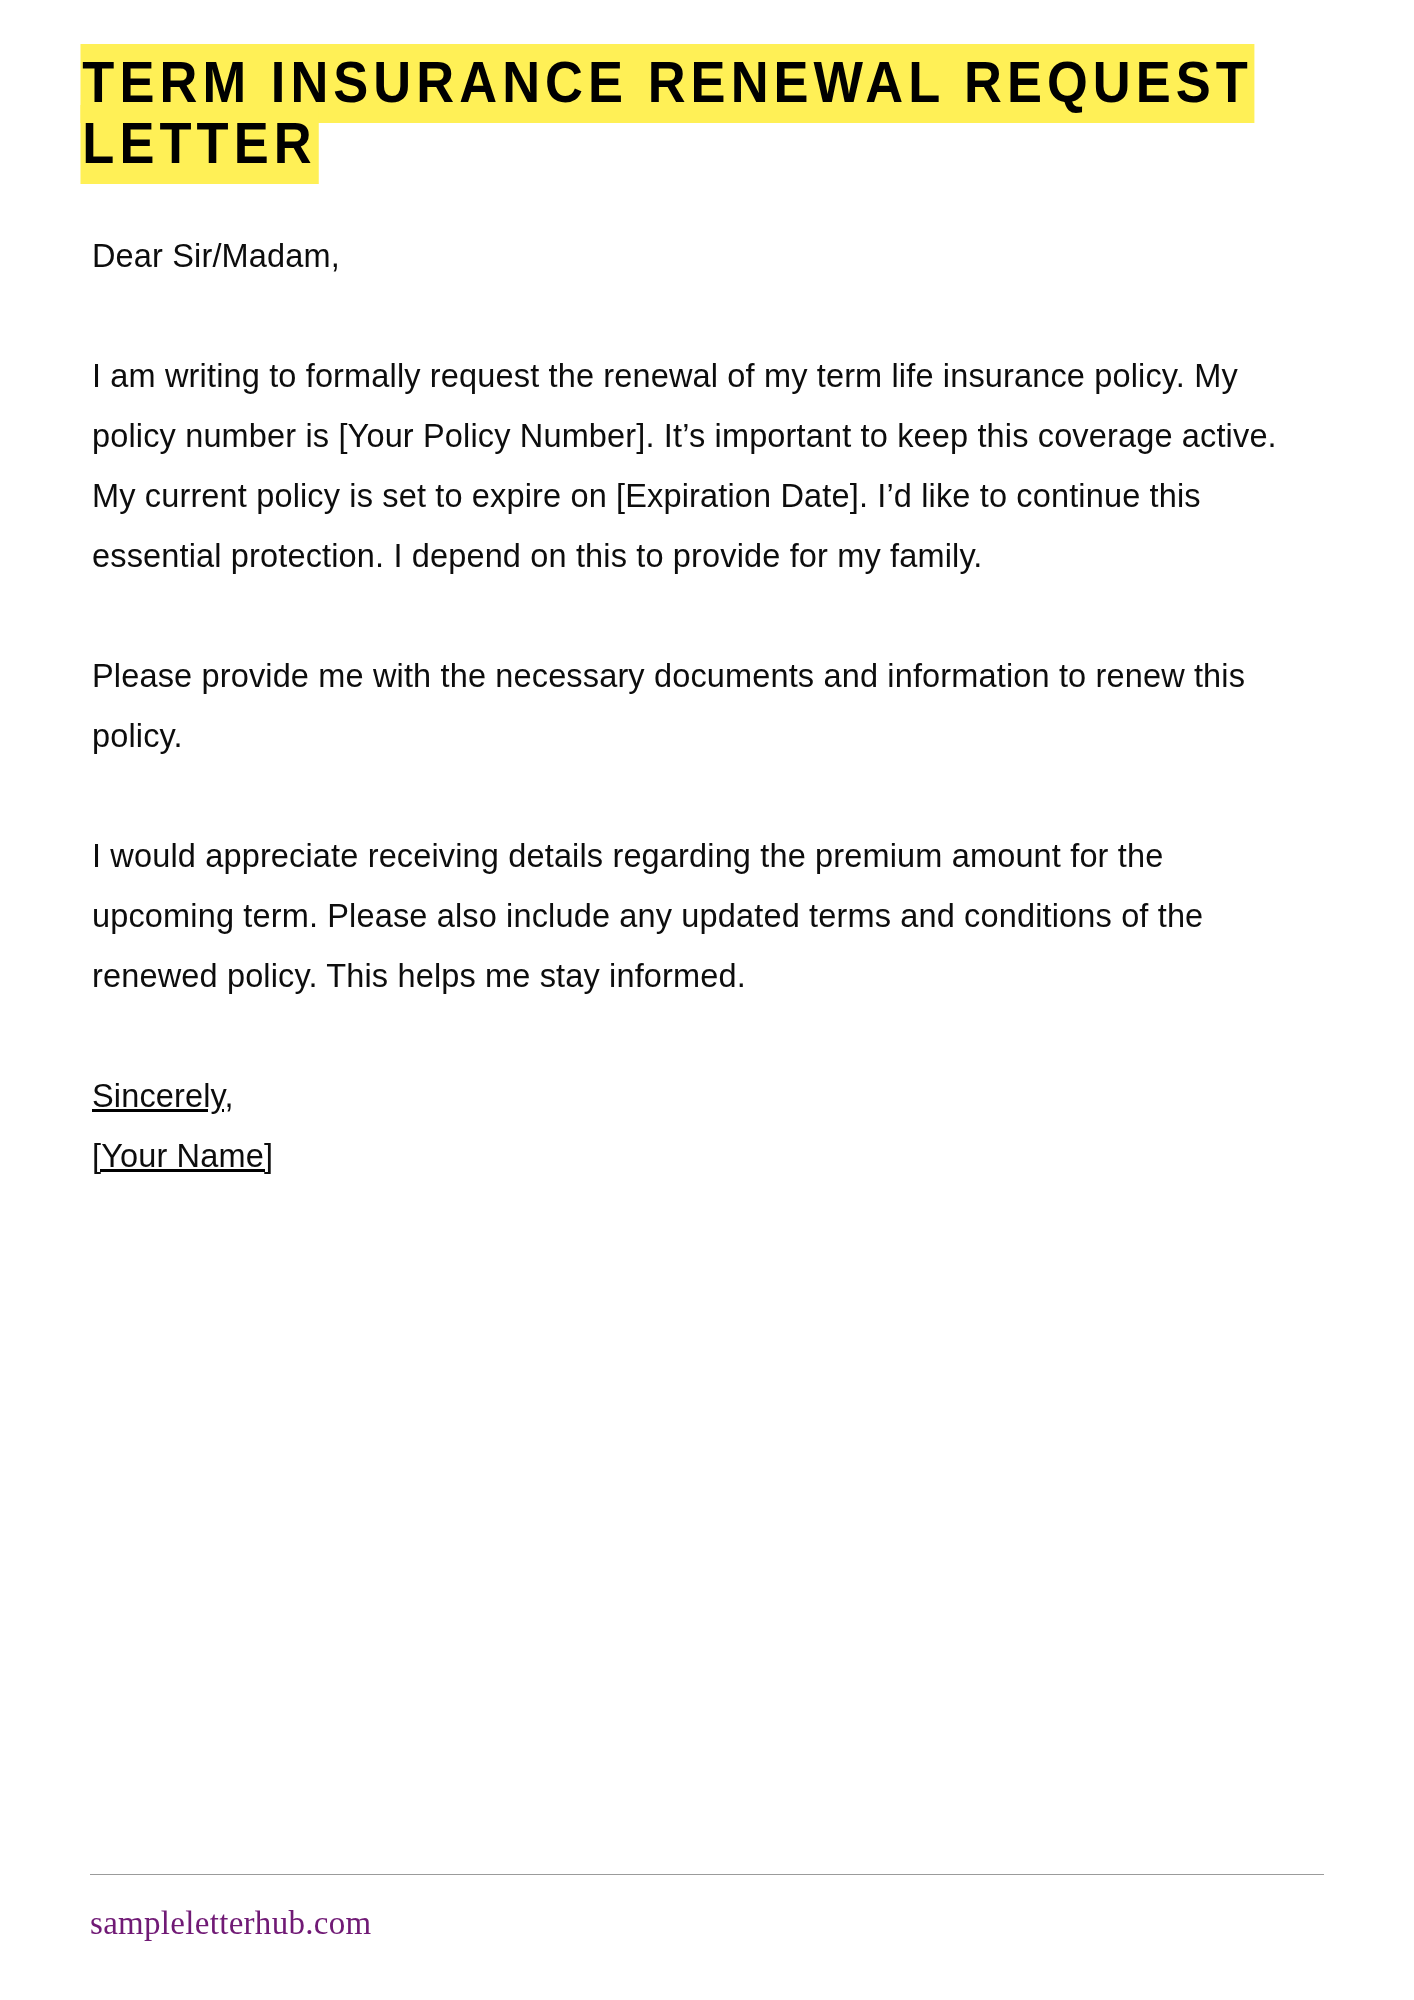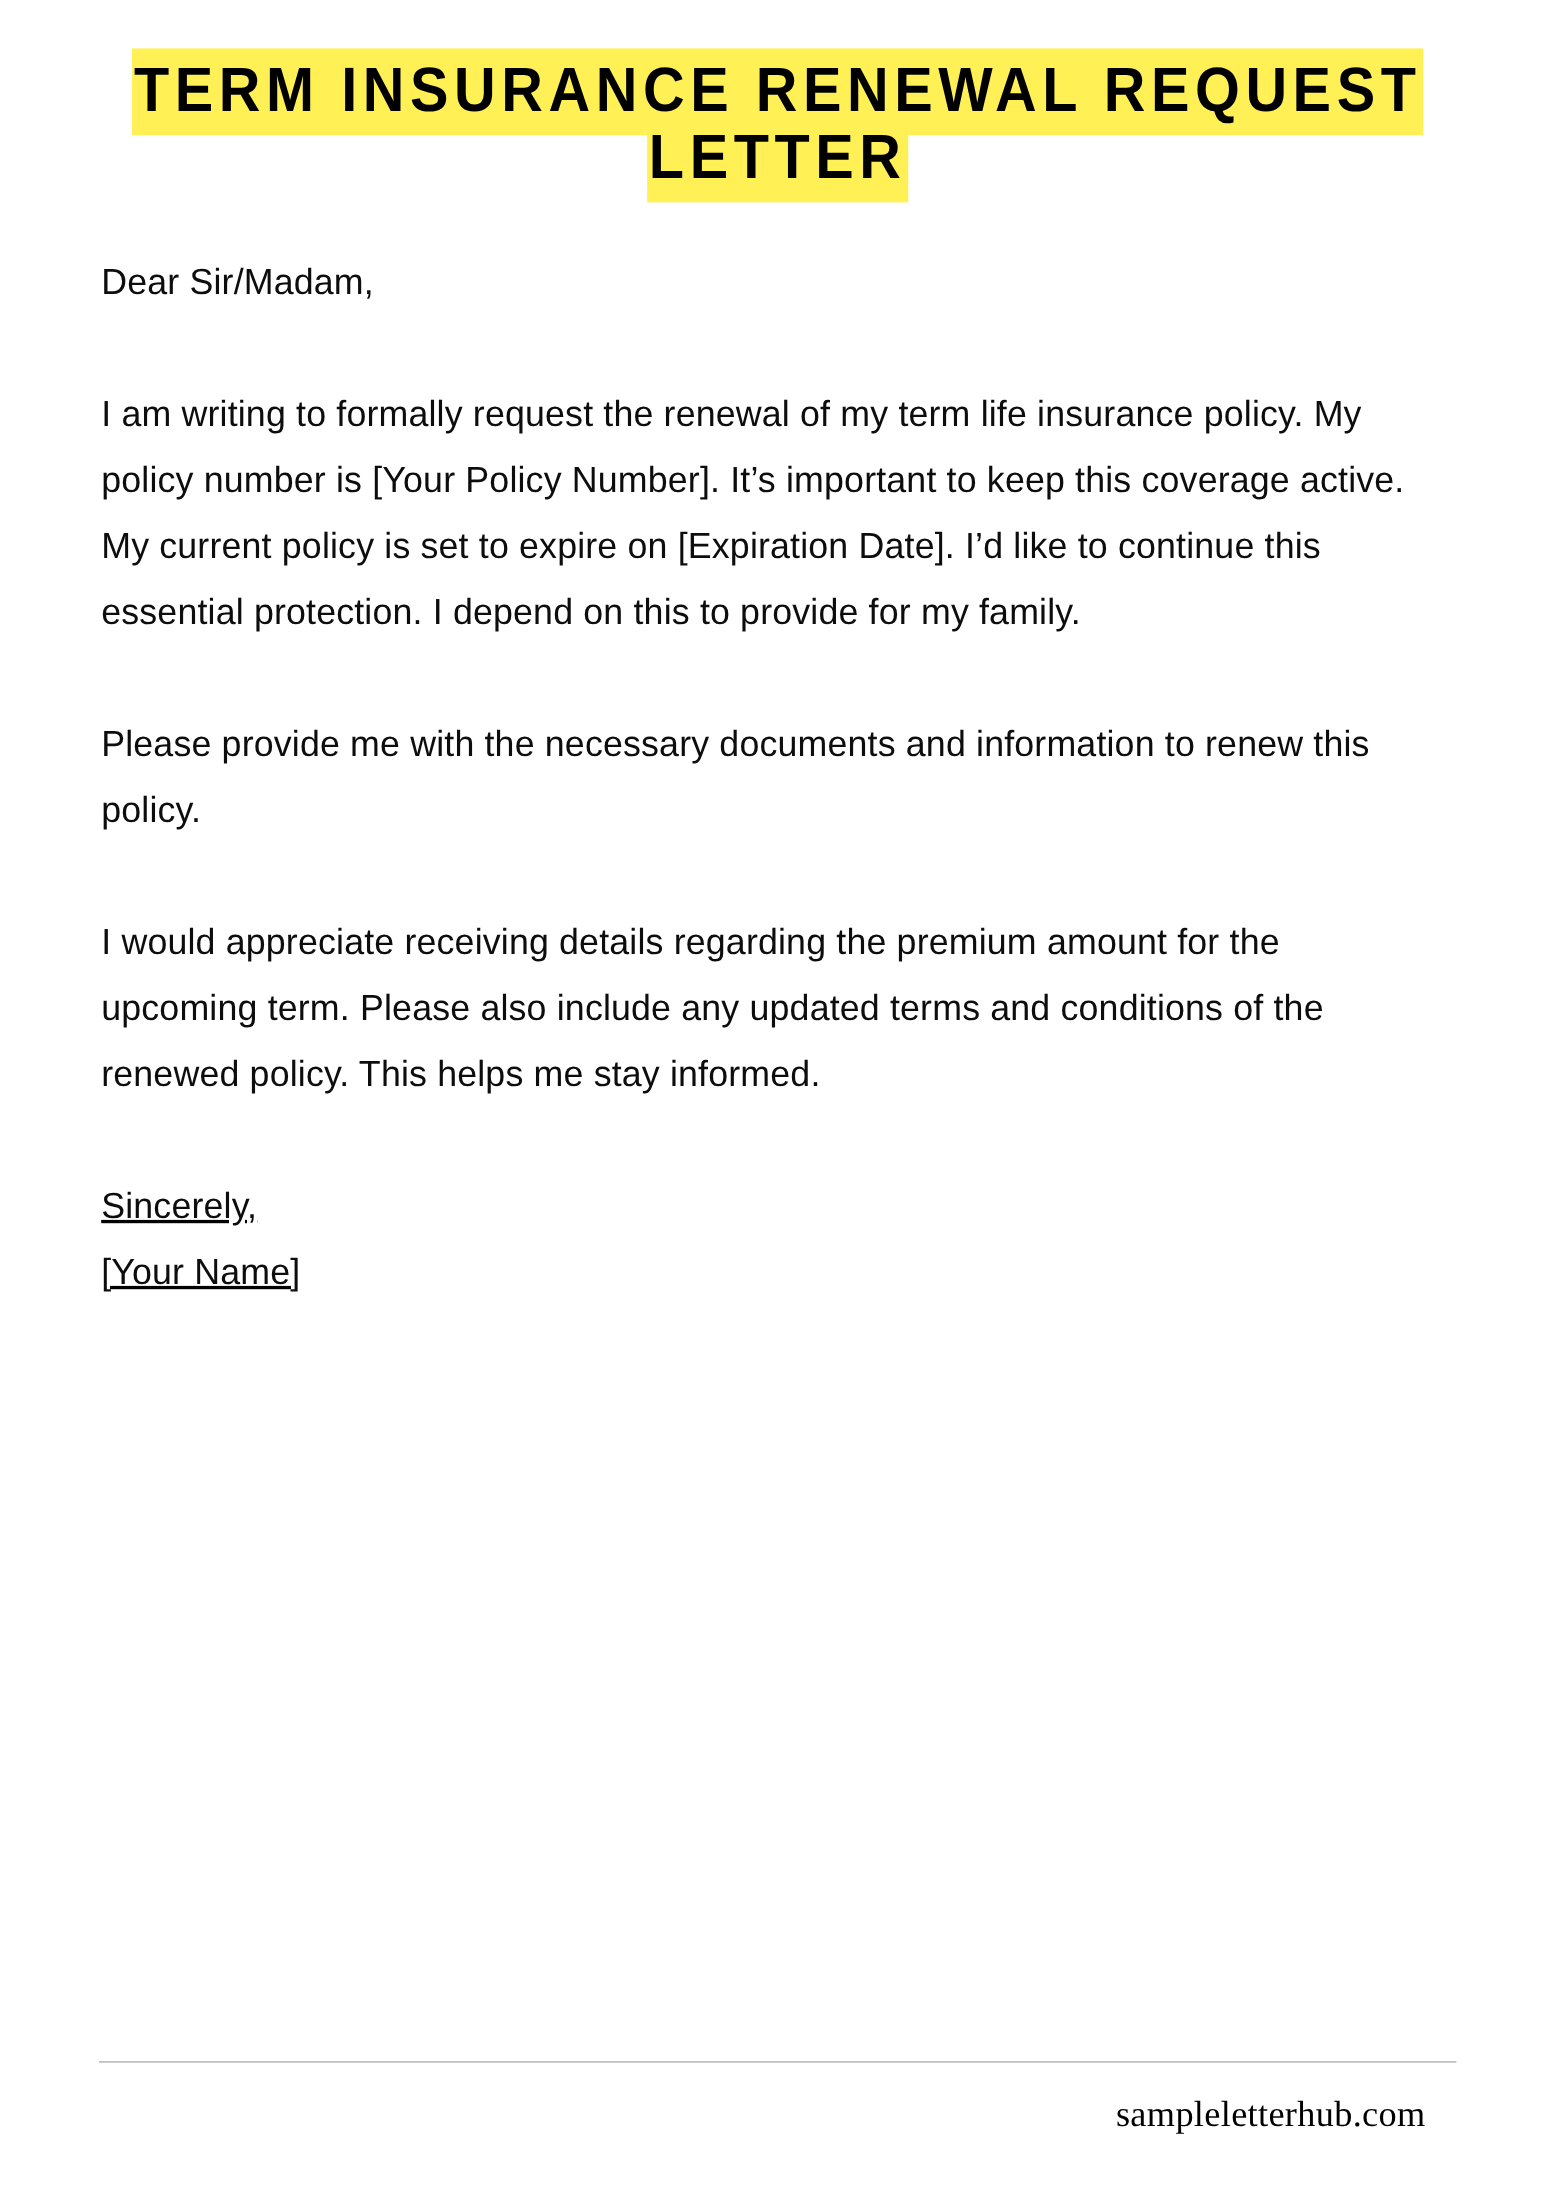--- a/index.html
+++ b/index.html
@@ -19,21 +19,20 @@
     width: 1414px;
     height: 2000px;
     background: #ffffff;
     box-sizing: border-box;
     overflow: hidden;
   }
 
   
   .title-block {
     padding: 52px 26px 0 26px;
-    text-align: center;
   }
   .doc-title {
     margin: 0;
     font-family: "Liberation Sans Narrow", "Liberation Sans", sans-serif;
     font-weight: 700;
     font-size: 57px;
     line-height: 1.07;
     letter-spacing: 5.5px;
     color: #000000;
     text-transform: uppercase;
@@ -80,24 +79,24 @@
     box-sizing: border-box;
   }
   .footer-divider {
     height: 1px;
     width: 100%;
     background: #9b9b9b;
     margin-bottom: 30px;
   }
   .footer-url {
     display: block;
-    text-align: right;
+    text-align: left;
     font-family: "Liberation Serif", "DejaVu Serif", serif;
     font-size: 33px;
-    color: #000000;
+    color: #701a75;
     letter-spacing: 0.3px;
     padding-right: 28px;
   }
 </style>
 </head>
 <body>
 
 <div class="page">
 
   <div class="title-block">

